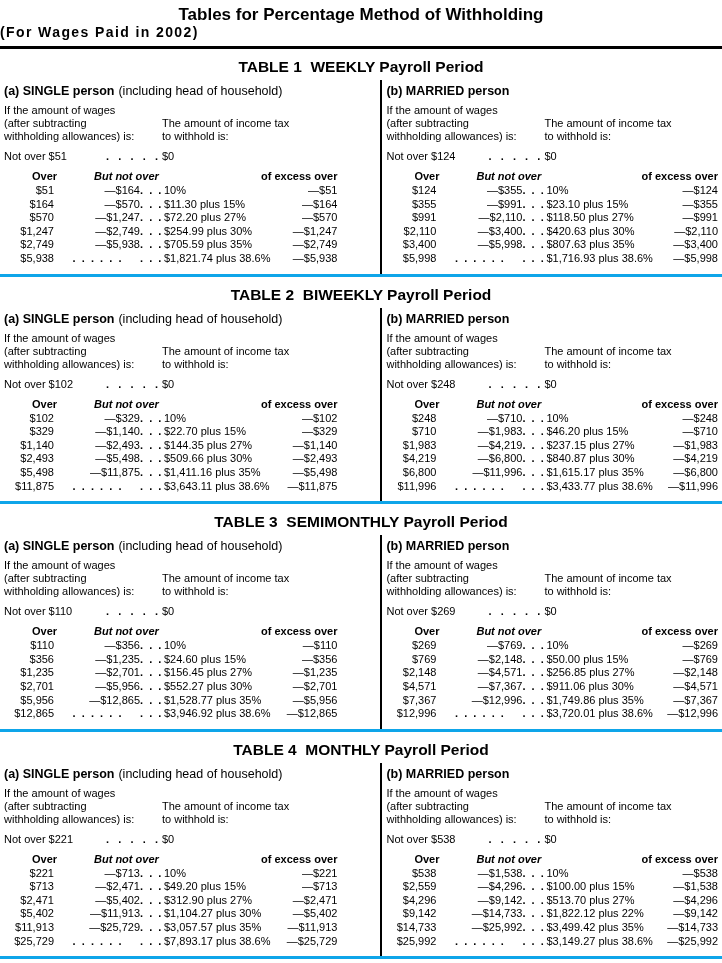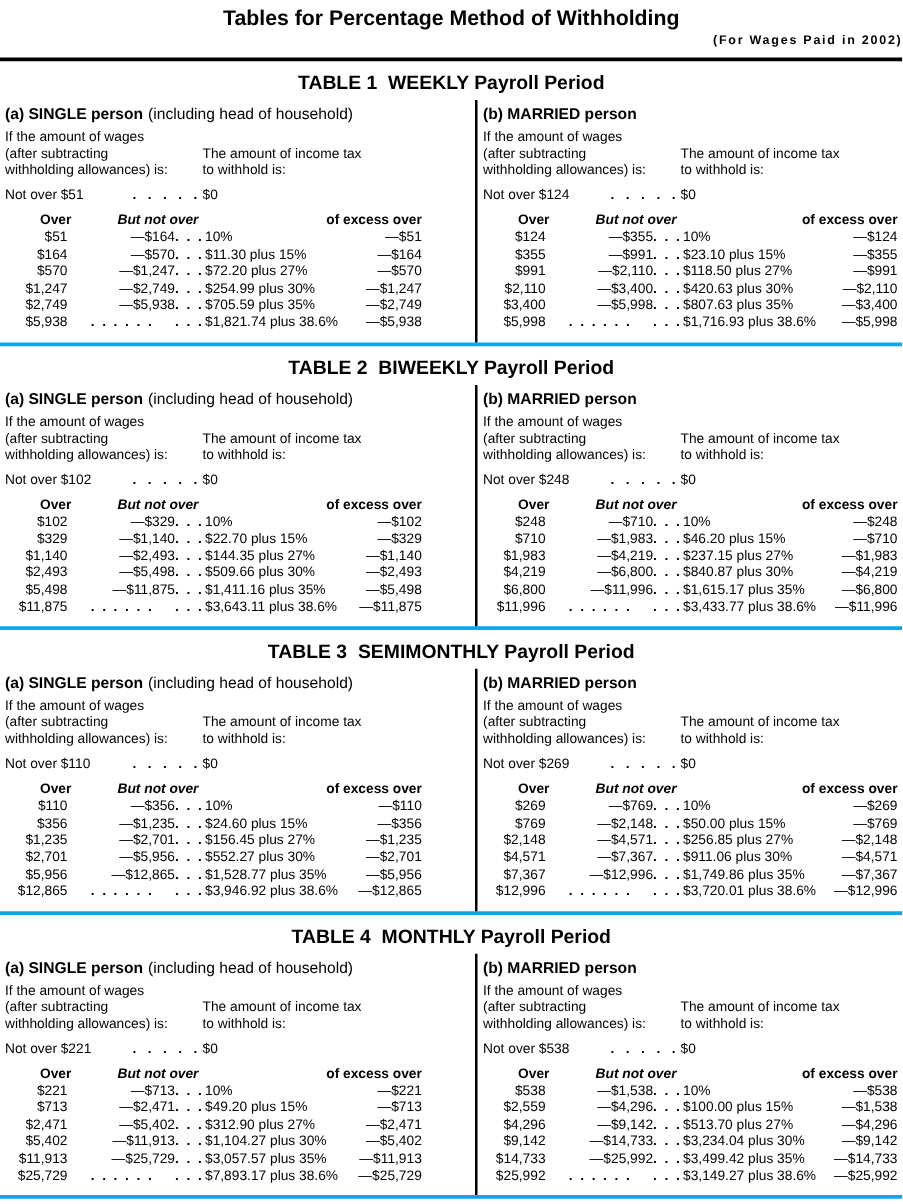--- a/index.html
+++ b/index.html
@@ -8,21 +8,21 @@
     width: 722px; height: 963px; background: #fff; color: #000;
     font-family: "Liberation Sans", "DejaVu Sans", sans-serif;
     font-size: 11px; overflow: hidden; position: relative;
   }
   .doc-header { padding-top: 4px; }
   .doc-title {
     margin: 0; font-size: 17px; font-weight: bold; text-align: center;
     line-height: 21px;
   }
   .doc-subtitle {
-    font-size: 10px; font-weight: bold; text-align: right;
+    font-size: 14px; font-weight: bold; text-align: left;
     letter-spacing: 1.4px; line-height: 13px; margin: 1px 0 7px 0;
   }
   .top-rule { border-top: 3px solid #000; height: 0; }
 
   .tbl { border-bottom: 3px solid #0ea5e9; }
   .tbl-title {
     margin: 0; padding: 8px 0 4px 0; font-size: 15.5px; font-weight: bold;
     text-align: center; white-space: pre; line-height: 19px;
   }
   .cols { display: flex; align-items: flex-start; gap: 39px; }
@@ -606,21 +606,21 @@
             <span class="c-over">$4,296</span>
             <span class="c-but">—$9,142</span>
             <span class="c-dots">.  .  .</span>
             <span class="c-tax">$513.70 plus 27%</span>
             <span class="c-excess">—$4,296</span>
           </div>
           <div class="row">
             <span class="c-over">$9,142</span>
             <span class="c-but">—$14,733</span>
             <span class="c-dots">.  .  .</span>
-            <span class="c-tax">$3,234.04 plus 30%</span>
+            <span class="c-tax">$1,822.12 plus 22%</span>
             <span class="c-excess">—$9,142</span>
           </div>
           <div class="row">
             <span class="c-over">$14,733</span>
             <span class="c-but">—$25,992</span>
             <span class="c-dots">.  .  .</span>
             <span class="c-tax">$3,499.42 plus 35%</span>
             <span class="c-excess">—$14,733</span>
           </div>
           <div class="row">

